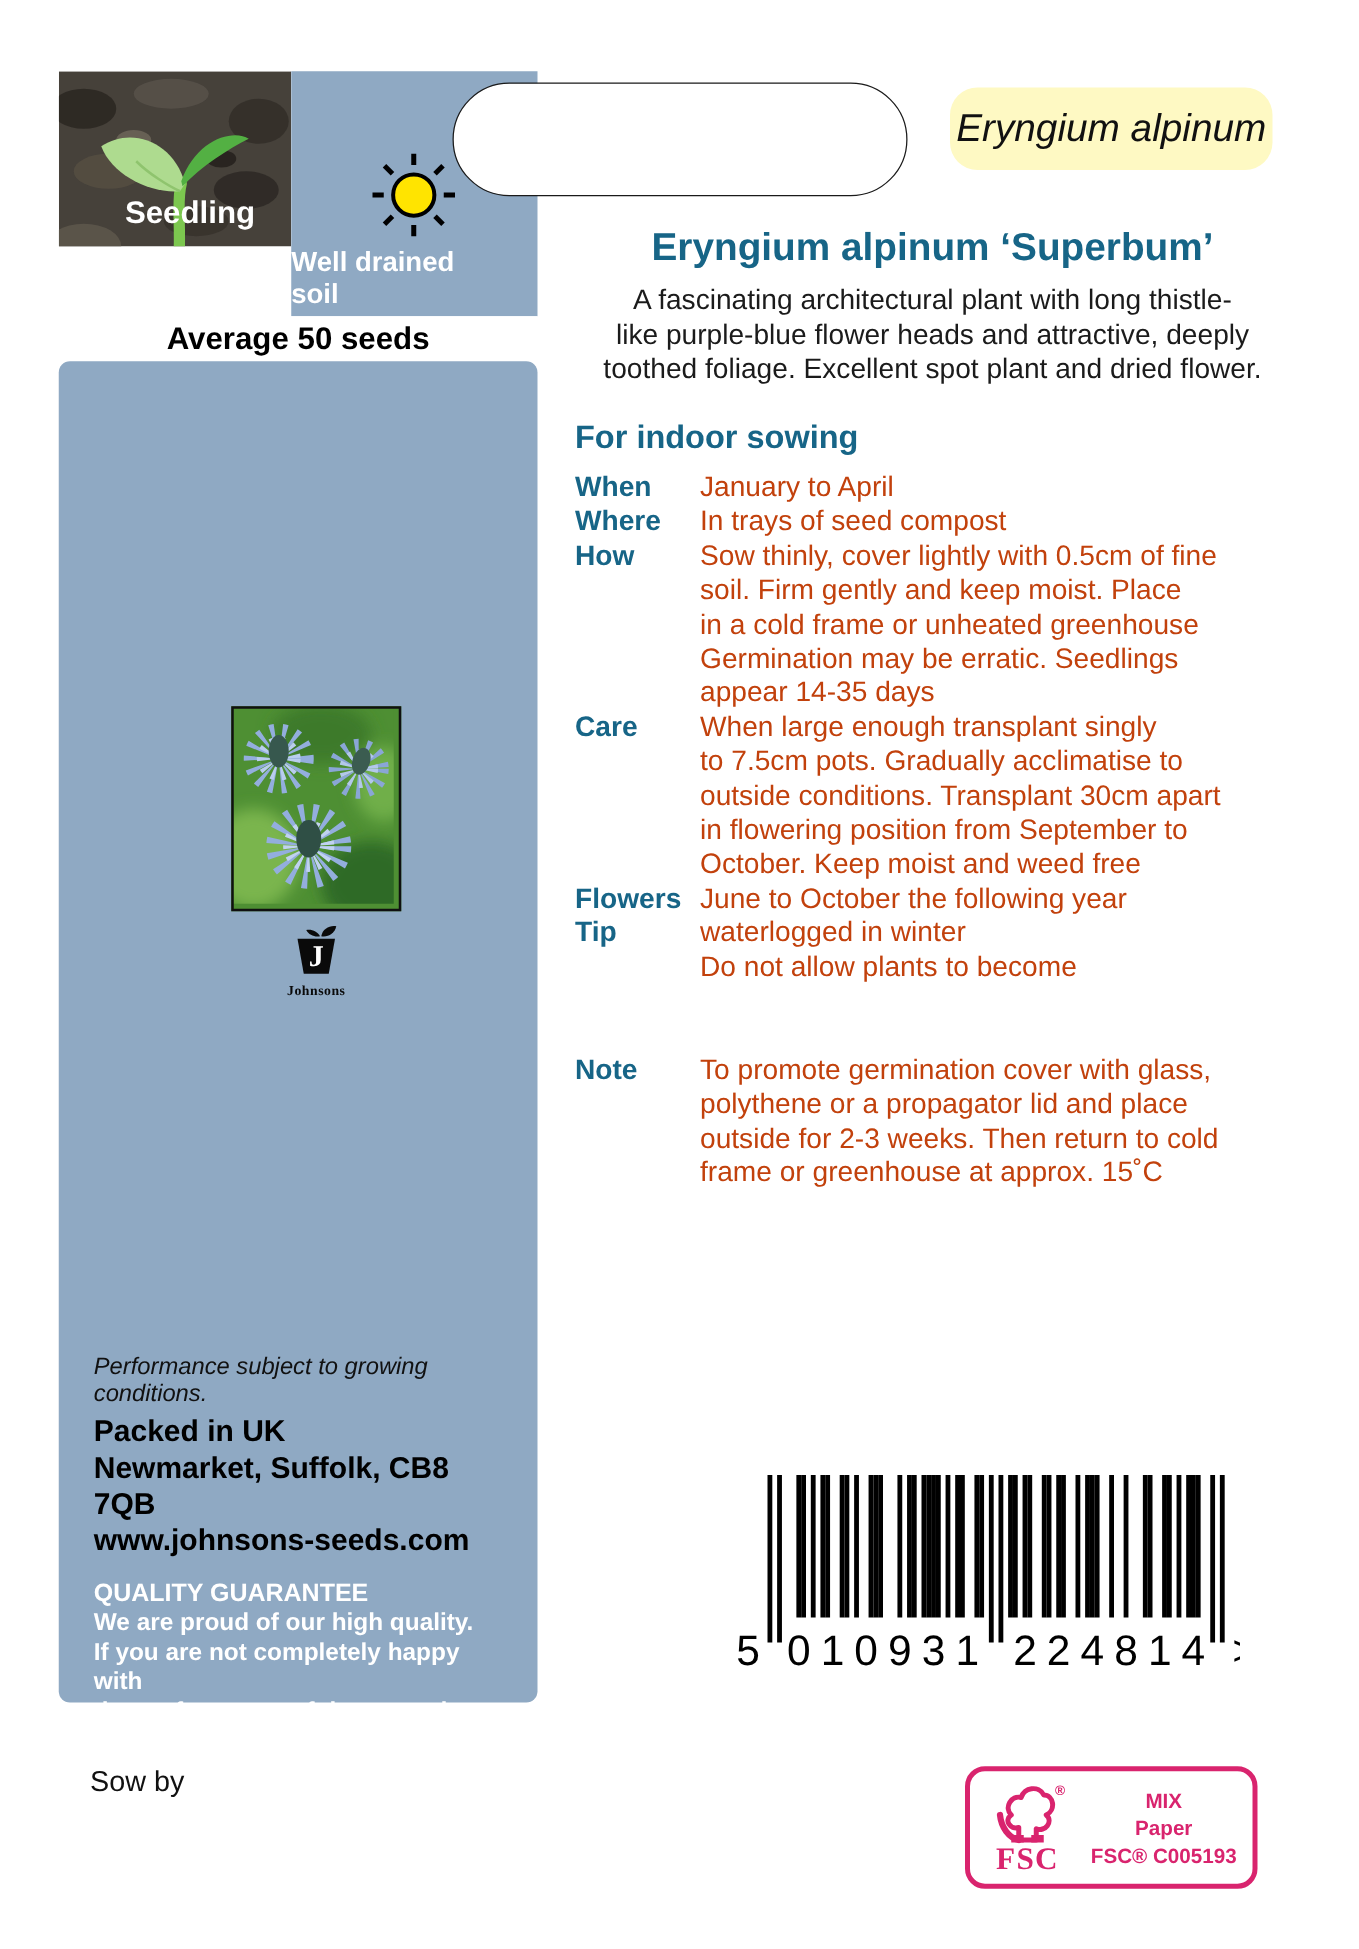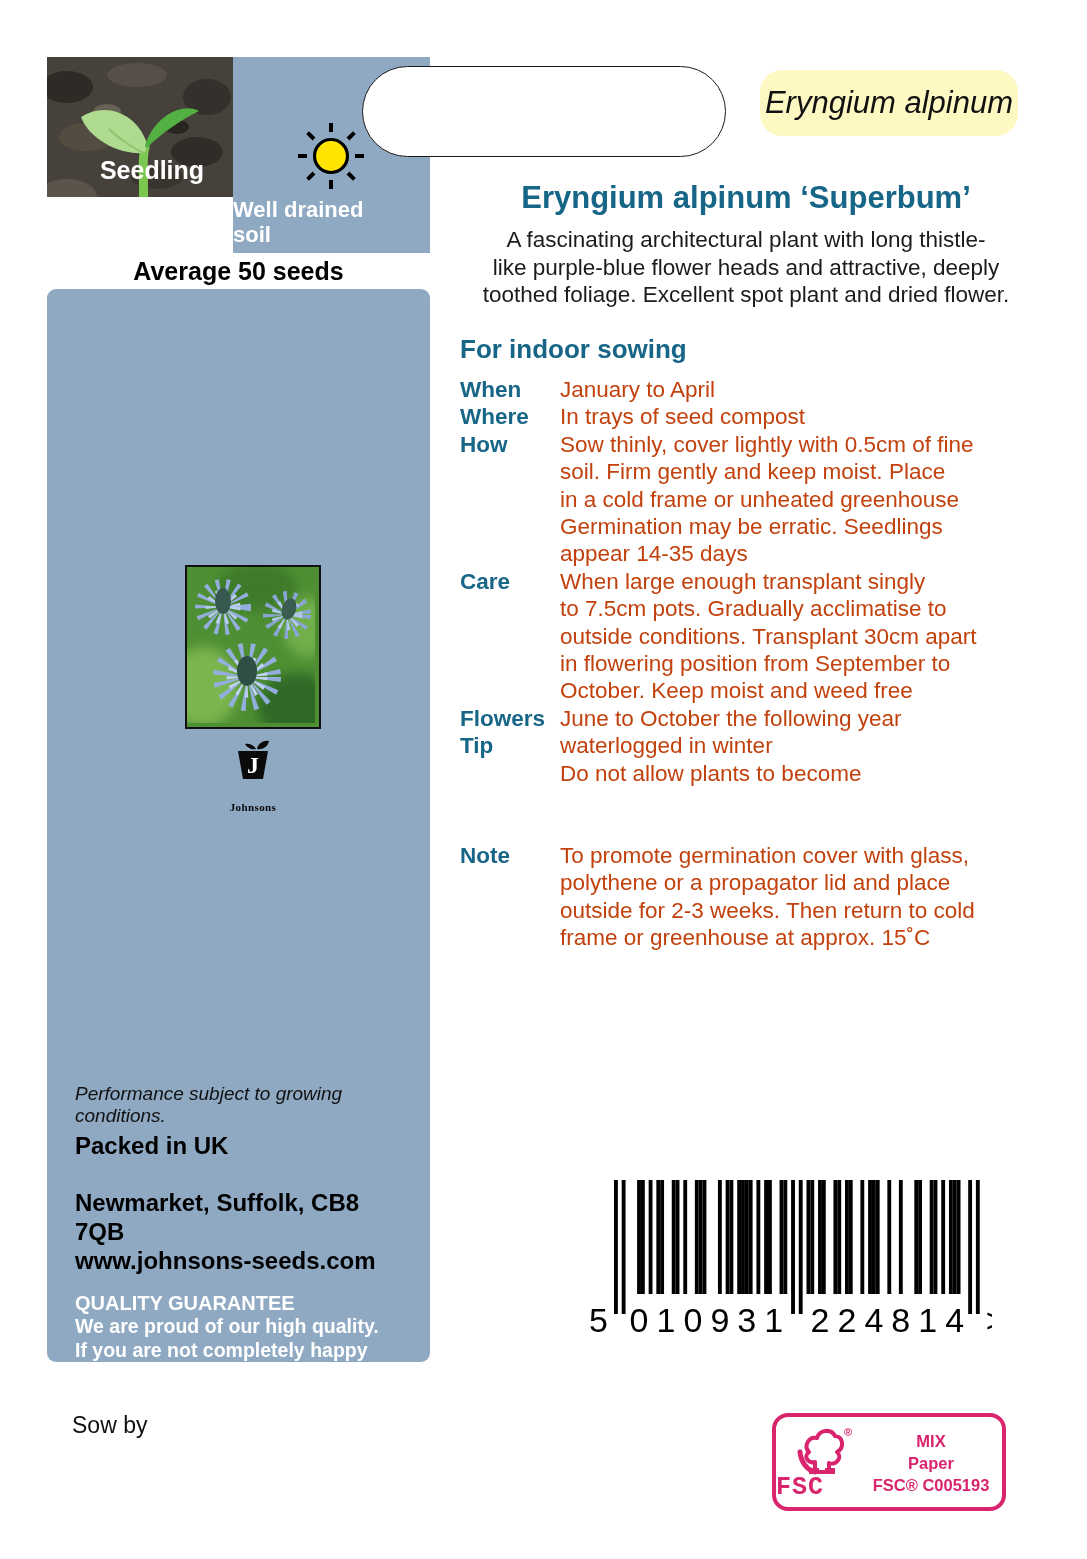--- a/index.html
+++ b/index.html
@@ -22,25 +22,25 @@
   .seeds-band{position:absolute;left:47px;top:253px;width:383px;height:36px;background:#fff;
               text-align:center;font-weight:bold;font-size:25px;line-height:36px;color:#000;}
 
   
   .main-panel{position:absolute;left:47px;top:289px;width:383px;height:1073px;background:#8FA9C3;
               border-radius:9px;}
   .flower-img{position:absolute;left:138px;top:276px;width:132px;height:160px;border:2px solid #101010;
               overflow:hidden;background:#4e8f33;}
   .brand{position:absolute;left:168px;top:450px;width:76px;text-align:center;}
   .brand-name{font-family:"Liberation Serif",serif;font-weight:bold;font-size:11px;color:#0a0a0a;
-              letter-spacing:.4px;margin-top:16px;}
+              letter-spacing:.4px;margin-top:1px;}
   .panel-text{position:absolute;left:28px;top:794px;width:336px;}
   .perf{font-style:italic;font-size:19px;color:#111;margin-bottom:5px;}
   .packed{font-weight:bold;font-size:24px;color:#000;}
-  .addr{font-weight:bold;font-size:24px;line-height:29px;color:#000;margin-top:28px;}
+  .addr{font-weight:bold;font-size:24px;line-height:29px;color:#000;margin-top:0;}
   .site{font-weight:bold;font-size:24px;line-height:29px;color:#000;}
   .quality{margin-top:16px;color:#fff;}
   .q-head{font-weight:bold;font-size:20px;line-height:24px;}
   .q-lines{font-weight:bold;font-size:19.5px;line-height:23.5px;}
 
   
   .capsule{position:absolute;left:362px;top:66px;width:362px;height:89px;background:#fff;
            border:1.6px solid #1a1a1a;border-radius:46px;z-index:3;}
   .chip{position:absolute;left:760px;top:70px;width:258px;height:66px;background:#fef9c3;
         border-radius:22px;display:flex;align-items:center;justify-content:center;
@@ -63,22 +63,22 @@
   .barcode{position:absolute;left:572px;top:1180px;}
   .barcode rect{fill:#000;}
   .barcode text{font-family:"Liberation Sans",sans-serif;font-size:34px;fill:#000;}
 
   
   .sow-by{position:absolute;left:72px;top:1412px;font-size:23px;color:#111;}
   .fsc{position:absolute;left:772px;top:1413px;width:234px;height:98px;border:4px solid #D9246E;
        border-radius:16px;box-sizing:border-box;display:flex;align-items:stretch;color:#D9246E;}
   .fsc-left{width:92px;position:relative;}
   .fsc-left svg{position:absolute;left:18px;top:7px;}
-  .fsc-acronym{position:absolute;left:0;bottom:5px;width:100%;
-               font-family:Liberation Mono, monospace;font-weight:bold;font-size:25px;letter-spacing:1px;}
+  .fsc-acronym{position:absolute;left:0;bottom:5px;width:100%;text-align:center;
+               font-family:Liberation Serif, serif;font-weight:bold;font-size:25px;letter-spacing:1px;}
   .fsc-right{flex:1;display:flex;flex-direction:column;justify-content:center;gap:3px;
              text-align:center;font-weight:bold;font-size:16.5px;padding-right:8px;padding-top:3px;}
   .ln{min-height:1em;}
 </style>
 </head>
 <body>
 
 <div id="page">
 
   <div class="photo">

